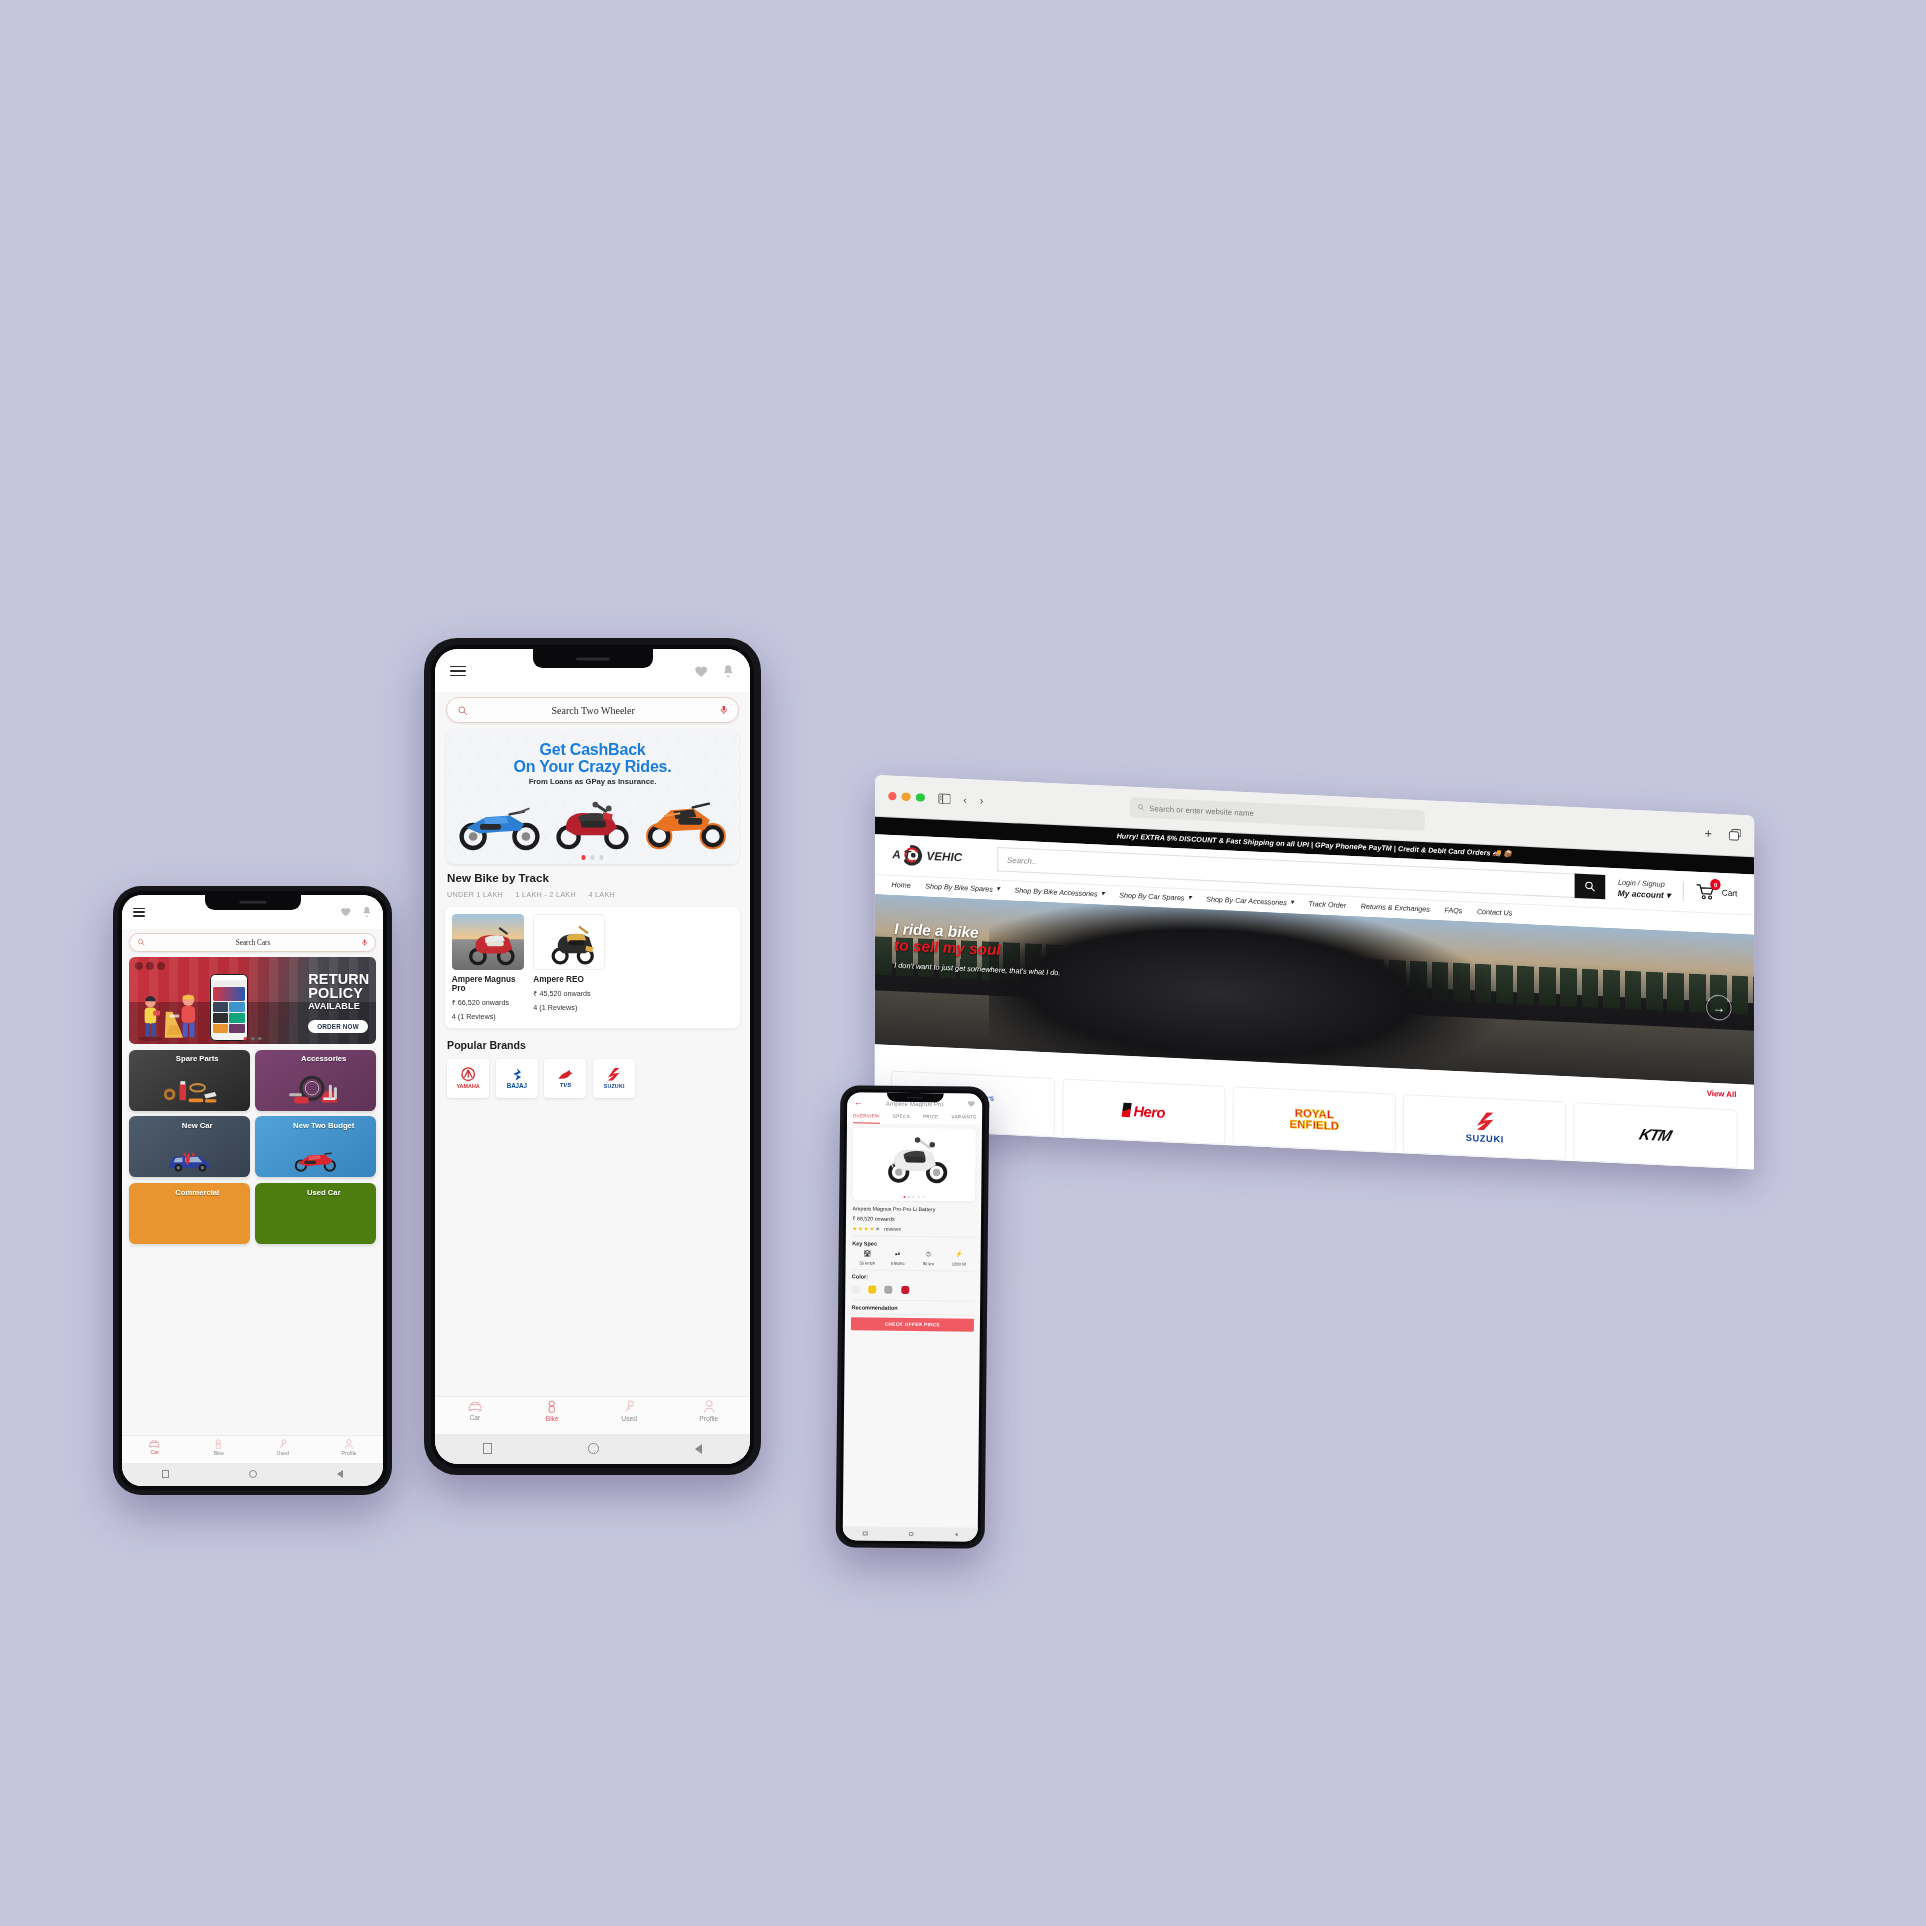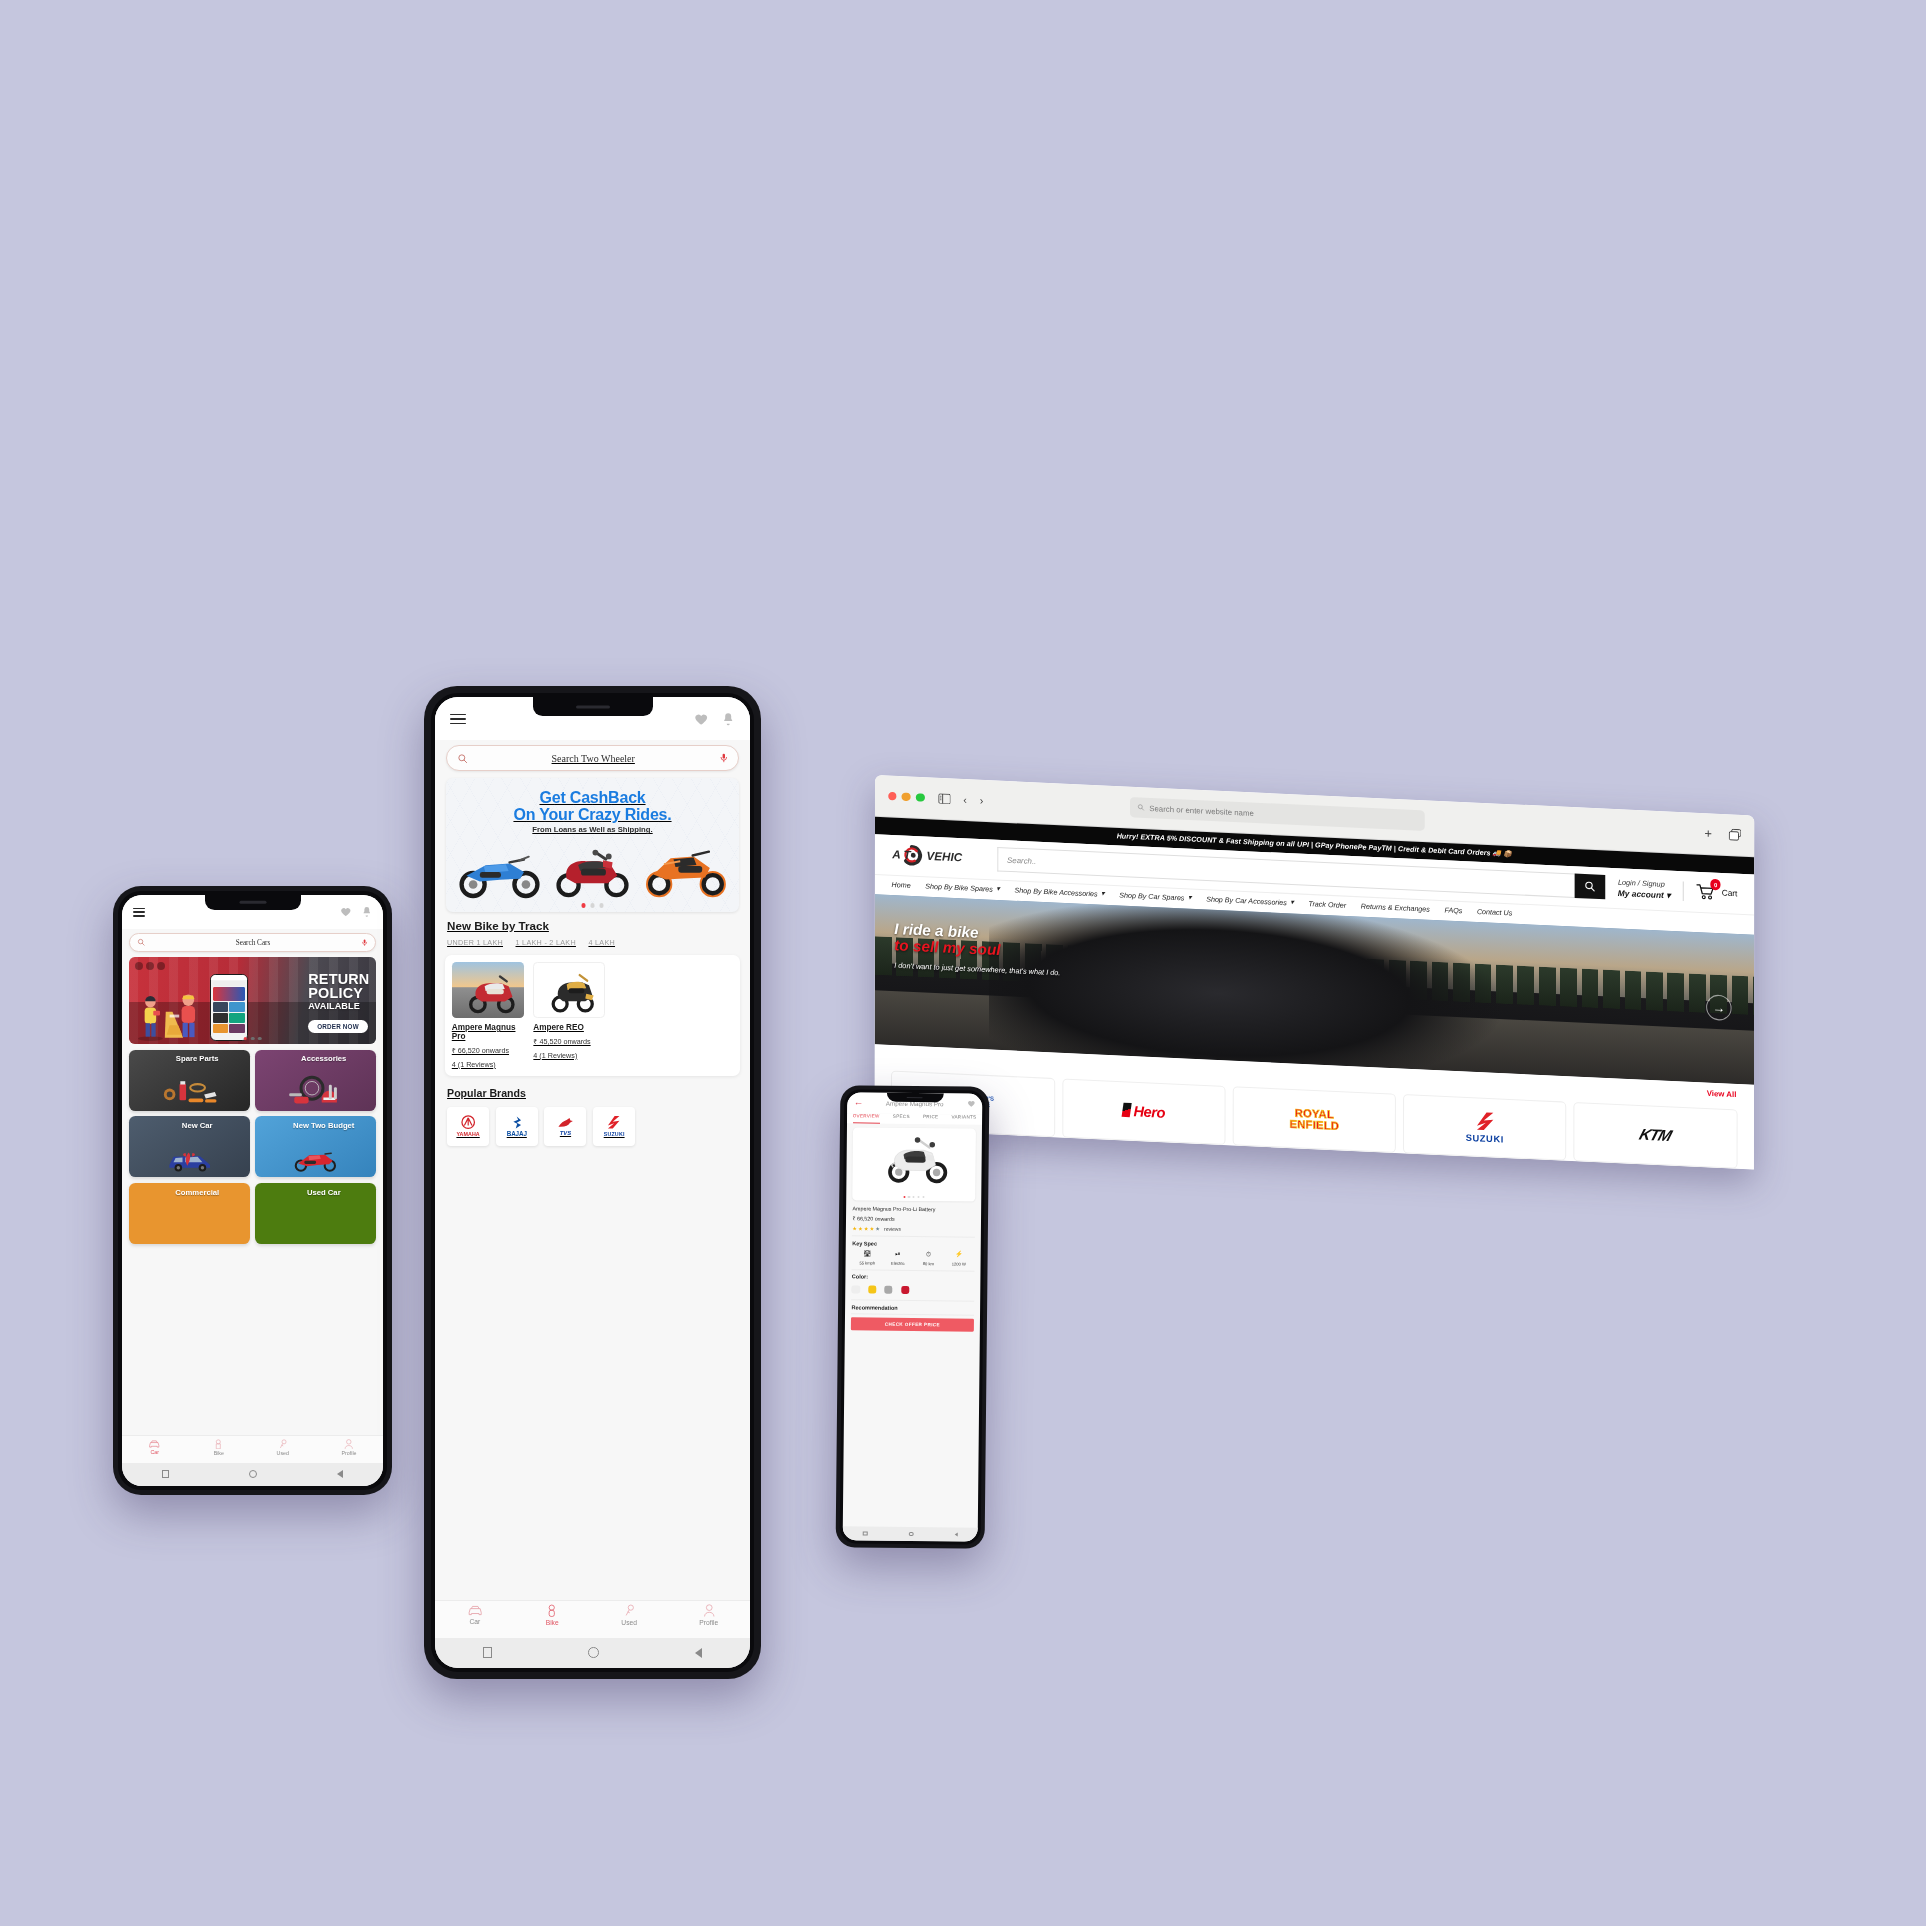--- a/index.html
+++ b/index.html
@@ -73,21 +73,21 @@
   .pl-grid { margin:5.8px 6.7px 0; display:grid; grid-template-columns:1fr 1fr; gap:5.8px; }
   .pl-card { border-radius:6.3px; height:61px; position:relative; overflow:hidden;
              box-shadow:0 1.4px 3.4px rgba(0,0,0,.12); }
   .pl-card .lab { position:absolute; top:4.8px; left:16px; right:0; text-align:center; color:#fff;
                   font-weight:bold; font-size:7.7px; text-shadow:0 0.5px 1px rgba(0,0,0,.35); }
   .pl-nav { bottom:23px; height:28px; padding-top:2.9px; }
   .pl-nav .navitem{ font-size:5.3px; }
   .pl-sys { height:23px; }
 
   
-  #phone-center { left:424px; top:686px; width:337px; height:993px;text-decoration:underline; }
+  #phone-center { left:424px; top:638px; width:337px; height:837px; }
   #pc-notch { width:120px; height:18.3px; }
   #pc-notch .spk { width:34px; height:2.9px; }
   .pc-appbar { height:43px; padding:0 14.4px; }
   .pc-hamb span{ width:16px;height:1.9px;margin:2.6px 0;}
   .pc-search { margin:4.8px 10.6px 0; height:26px; padding:0 9.6px; font-size:10px; }
   .pc-banner { margin:6.7px 10.6px 0; height:134px; border-radius:6.7px; background:#f3f5f8;
                position:relative; overflow:hidden; box-shadow:0 1px 2.9px rgba(0,0,0,.09);}
   .pc-banner .hexes{ position:absolute; inset:0; opacity:.5;
      background:
        repeating-linear-gradient(60deg, rgba(120,150,200,.10) 0 0.5px, transparent 0.5px 16.4px),
@@ -456,21 +456,21 @@
             <path d="M5 11a7 7 0 0 0 14 0M12 18v4" stroke="#e0393f" stroke-width="2" fill="none" stroke-linecap="round"></path>
           </svg>
       </div>
 
       <div class="pc-banner">
         <div class="hexes"></div>
         <h1>
           <span>Get CashBack</span><br>
           <span>On Your Crazy Rides.</span>
         </h1>
-        <div class="sub">From Loans as Well as Shipping.</div>
+        <div class="sub">From Loans as GPay as Insurance.</div>
         <div class="pc-vehrow">
           <svg width="96" height="53" viewBox="0 0 200 110">
             <circle cx="44" cy="80" r="24" fill="none" stroke="#1c1c1c" stroke-width="9"></circle>
               <circle cx="44" cy="80" r="9" fill="#888"></circle>
             <circle cx="154" cy="80" r="24" fill="none" stroke="#1c1c1c" stroke-width="9"></circle>
               <circle cx="154" cy="80" r="9" fill="#888"></circle>
             <path d="M30 62 L70 40 L120 36 L150 54 L142 68 L100 70 L58 74 Z" fill="#2e7fd4"></path>
             <path d="M66 42 L112 38 L118 52 L70 56 Z" fill="#4c9ae8"></path>
             <rect x="58" y="54" width="44" height="12" rx="5" fill="#2b2b2b"></rect>
             <path d="M120 34 L150 28" stroke="#3a3a3a" stroke-width="5" stroke-linecap="round"></path>

